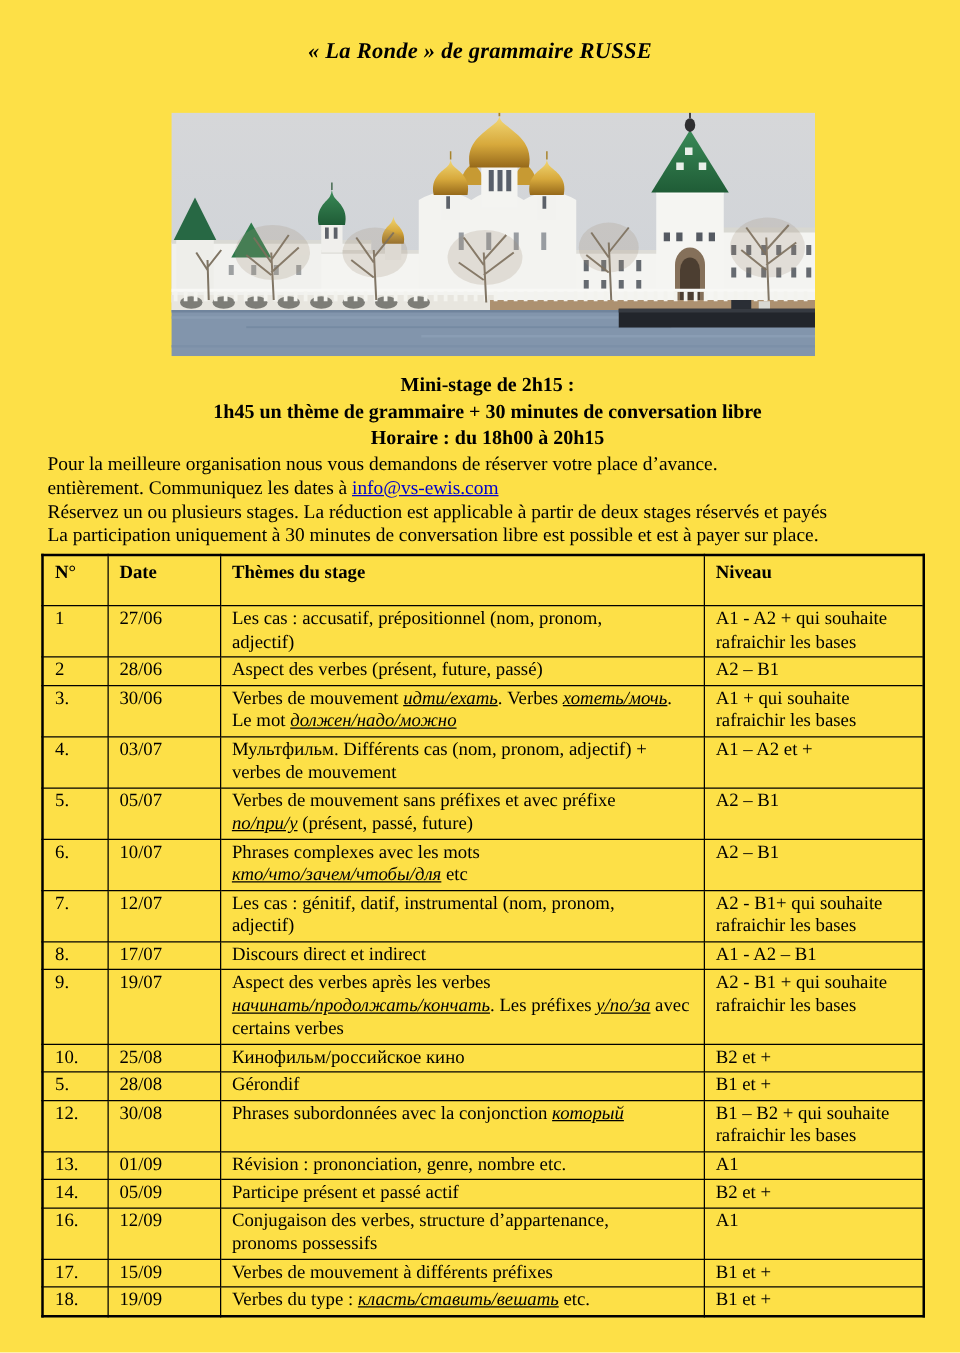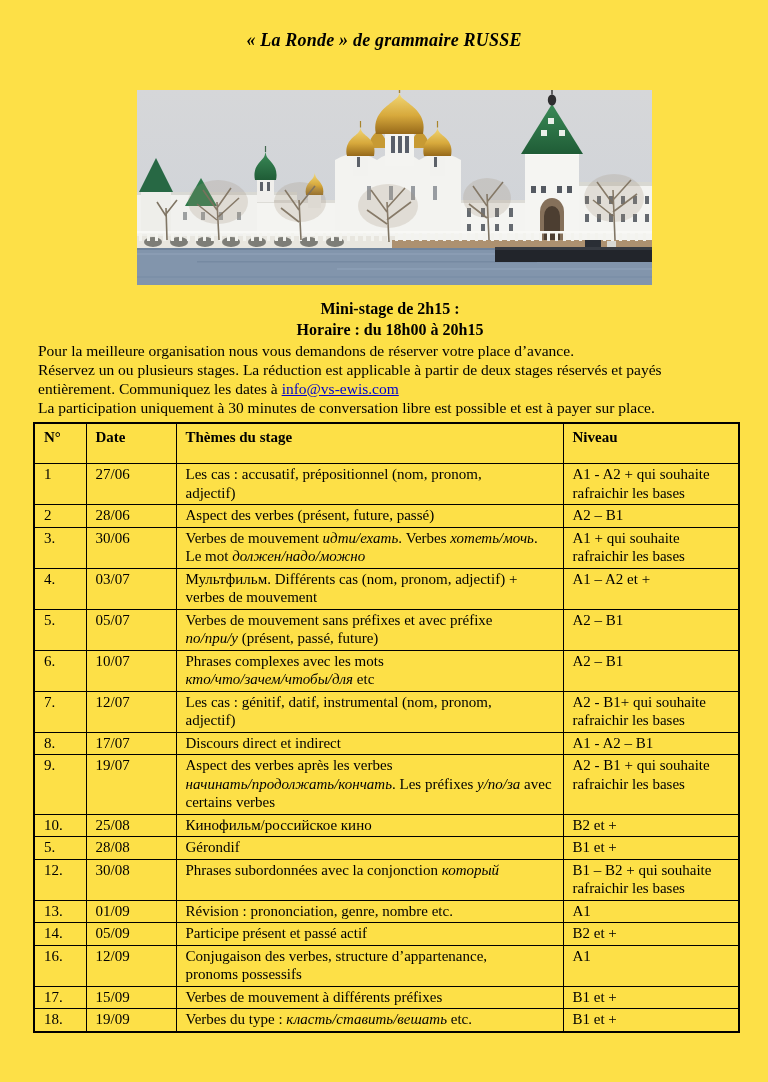--- a/index.html
+++ b/index.html
@@ -61,21 +61,21 @@
     font-size: 15px;
     line-height: 18.5px;
     padding: 1px 5px 2px 9px;
     overflow: hidden;
   }
   .stage-table th {
     font-weight: bold;
     height: 33px;
     padding-top: 4px;
   }
-  .stage-table td i { font-style: italic; }
+  .stage-table td i { font-style: italic; text-decoration: underline; }
 </style>
 </head>
 <body>
 
 <div class="page">
 
   <div class="doc-title">« La Ronde »  de grammaire RUSSE</div>
 
   <div class="photo-wrap">
     <svg width="515" height="195" viewBox="0 0 515 195" xmlns="http://www.w3.org/2000/svg">
@@ -295,27 +295,28 @@
 
       <rect x="448" y="150" width="16" height="8" fill="#2a2e35"></rect>
       <rect x="470" y="151" width="9" height="7" fill="#d8d8d3"></rect>
       <rect x="358" y="157" width="157" height="15" fill="#22252b"></rect>
       <rect x="358" y="157" width="157" height="3" fill="#363a41"></rect>
     </svg>
   </div>
 
   <div class="intro">
     <div>Mini-stage de 2h15 :</div>
+    <div>1h45 un thème de grammaire + 30 minutes de conversation libre</div>
     <div>Horaire : du 18h00 à 20h15</div>
   </div>
 
   <div class="notice">
     <div>Pour la meilleure organisation nous vous demandons de réserver votre place d’avance.</div>
+    <div><span>entièrement. Communiquez les dates à </span><a>info@vs-ewis.com</a></div>
     <div>Réservez un ou plusieurs stages. La réduction est applicable à partir de deux stages réservés et payés</div>
-    <div><span>entièrement. Communiquez les dates à </span><a>info@vs-ewis.com</a></div>
     <div>La participation uniquement à 30 minutes de conversation libre est possible et est à payer sur place.</div>
   </div>
 
   <div class="table-wrap">
     <table class="stage-table">
       <colgroup>
         <col style="width:52px">
           <col style="width:90px">
           <col style="width:387px">
           <col style="width:176px">

